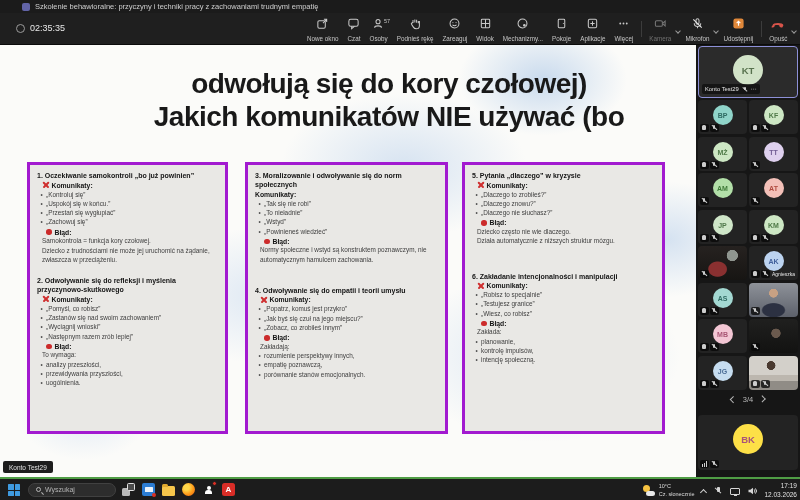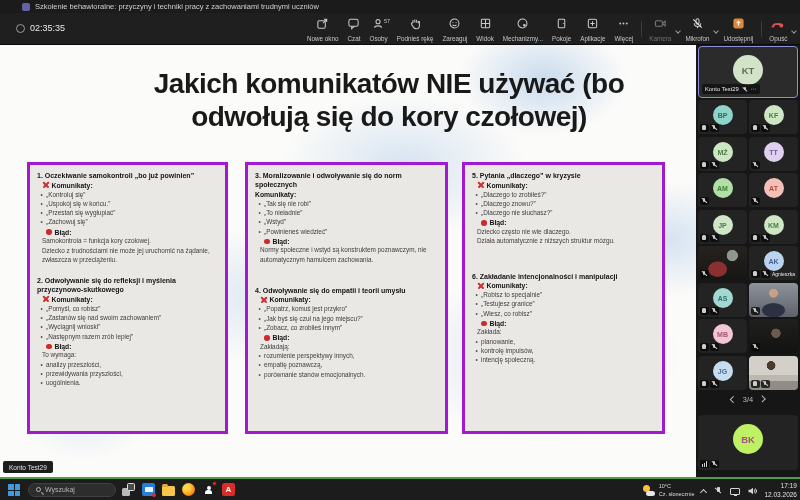--- a/index.html
+++ b/index.html
@@ -151,21 +151,21 @@
 
   .vid-chip-row{position:absolute;left:2px;bottom:2px;display:flex;gap:1.5px;align-items:center}
 </style>
 </head>
 <body>
 
 <div class="screen">
 
   <div class="titlebar">
     <span class="teams-logo"></span>
-    <span class="tb-title">Szkolenie behawioralne: przyczyny i techniki pracy z zachowaniami trudnymi uczniów</span>
+    <span class="tb-title">Szkolenie behawioralne: przyczyny i techniki pracy z zachowaniami trudnymi empatię</span>
   </div>
 
   <div class="toolbar">
     <div class="timer">
       <span class="timer-ic"></span>
       <span>02:35:35</span>
     </div>
     <div class="tb-actions">
 
       <div class="tbtn">
@@ -299,22 +299,22 @@
     </div>
   </div>
 
   <div class="main">
 
     <div class="slide">
       <div class="wash"></div>
 
 
       <div class="slide-title">
+        <div>odwołują się do kory czołowej)</div>
         <div>Jakich komunikatów NIE używać (bo</div>
-        <div>odwołują się do kory czołowej)</div>
       </div>
 
       <div class="pbox pbox1">
         <div class="sec">
           <div class="sec-title">1. Oczekiwanie samokontroli „bo już powinien”</div>
           <div class="kom">
               <span class="xmark"></span>
               <span>Komunikaty:</span>
             </div>
           <div class="b">„Kontroluj się”</div>
@@ -549,21 +549,21 @@
           </span>
       </div>
 
       <div class="pagination">
         <span class="pchev l"></span>
         <span>3/4</span>
         <span class="pchev r"></span>
       </div>
 
       <div class="tile-bottom">
-        <span class="avatar" style="background-color: #bef264; color: rgb(168, 83, 122);">BK</span>
+        <span class="avatar" style="background-color: #fde047; color: rgb(168, 83, 122);">BK</span>
         <span class="chips">
             <span class="bars">
               <i style="height:2.5px"></i>
               <i style="height:4px"></i>
               <i style="height:5.5px"></i>
             </span>
             <i class="ic ic-mic"></i>
           </span>
       </div>
 

